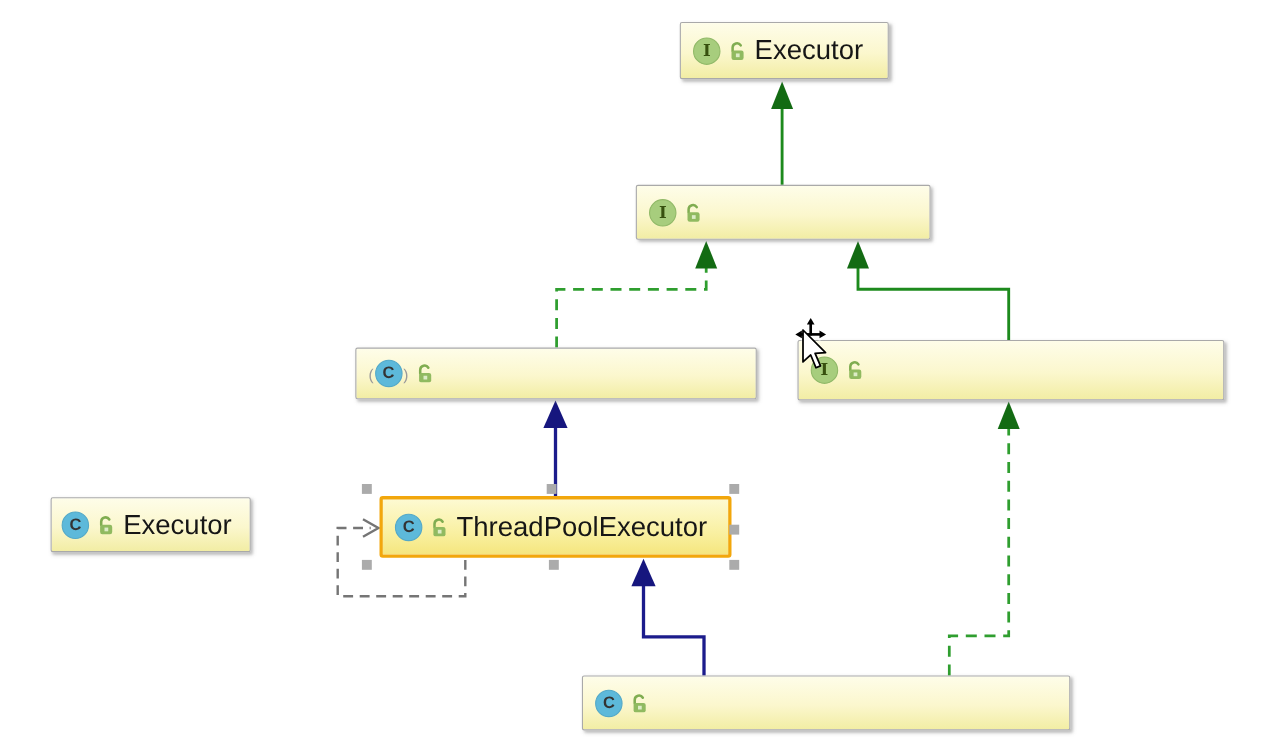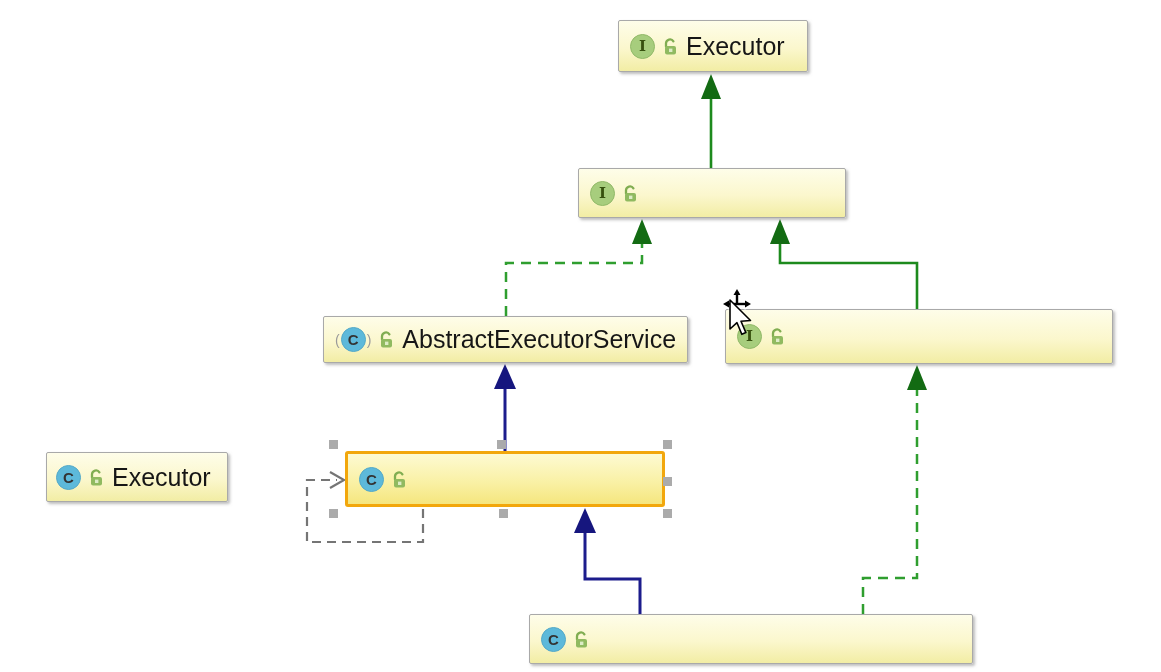--- a/index.html
+++ b/index.html
@@ -114,21 +114,20 @@
           <span>C</span>
         </span>
     </span>
     <span class="lock">
       <svg width="17" height="19" viewBox="0 0 17 19">
           <path d="M4 9.5 V6.2 a4 4 0 0 1 7.4 -1.9" fill="none" stroke="#80ad51" stroke-width="2.3" stroke-linecap="round"></path>
           <rect x="3" y="9" width="11" height="8.6" rx="2" fill="#90ba60"></rect>
           <rect x="7" y="11.6" width="3.4" height="3.4" fill="#dcecc6"></rect>
         </svg>
     </span>
-    <span>AbstractExecutorService</span>
   </div>
 
   <div class="node" style="left:725px;top:309px;width:388px;height:55px;">
     <span class="icon-circle iface">
         <span>I</span>
       </span>
     <span class="lock">
       <svg width="17" height="19" viewBox="0 0 17 19">
           <path d="M4 9.5 V6.2 a4 4 0 0 1 7.4 -1.9" fill="none" stroke="#80ad51" stroke-width="2.3" stroke-linecap="round"></path>
           <rect x="3" y="9" width="11" height="8.6" rx="2" fill="#90ba60"></rect>
@@ -155,20 +154,21 @@
     <span class="icon-circle cls">
         <span>C</span>
       </span>
     <span class="lock">
       <svg width="17" height="19" viewBox="0 0 17 19">
           <path d="M4 9.5 V6.2 a4 4 0 0 1 7.4 -1.9" fill="none" stroke="#80ad51" stroke-width="2.3" stroke-linecap="round"></path>
           <rect x="3" y="9" width="11" height="8.6" rx="2" fill="#90ba60"></rect>
           <rect x="7" y="11.6" width="3.4" height="3.4" fill="#dcecc6"></rect>
         </svg>
     </span>
+    <span>ThreadPoolExecutor</span>
   </div>
 
   <div class="node" style="left:529px;top:614px;width:444px;height:50px;">
     <span class="icon-circle cls">
         <span>C</span>
       </span>
     <span class="lock">
       <svg width="17" height="19" viewBox="0 0 17 19">
           <path d="M4 9.5 V6.2 a4 4 0 0 1 7.4 -1.9" fill="none" stroke="#80ad51" stroke-width="2.3" stroke-linecap="round"></path>
           <rect x="3" y="9" width="11" height="8.6" rx="2" fill="#90ba60"></rect>

